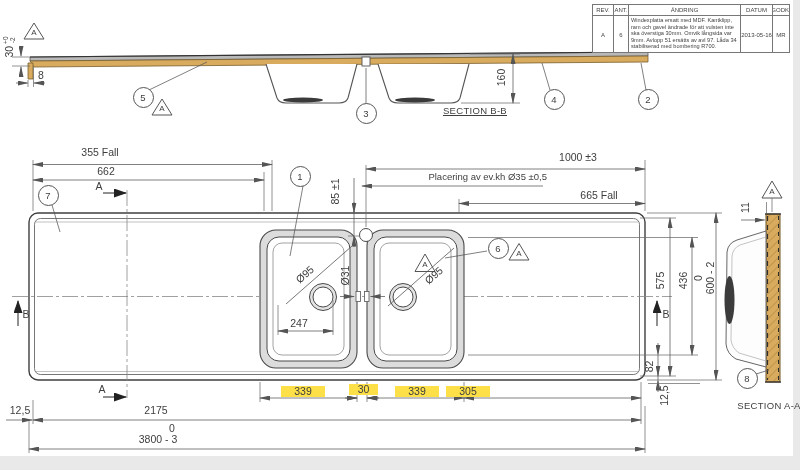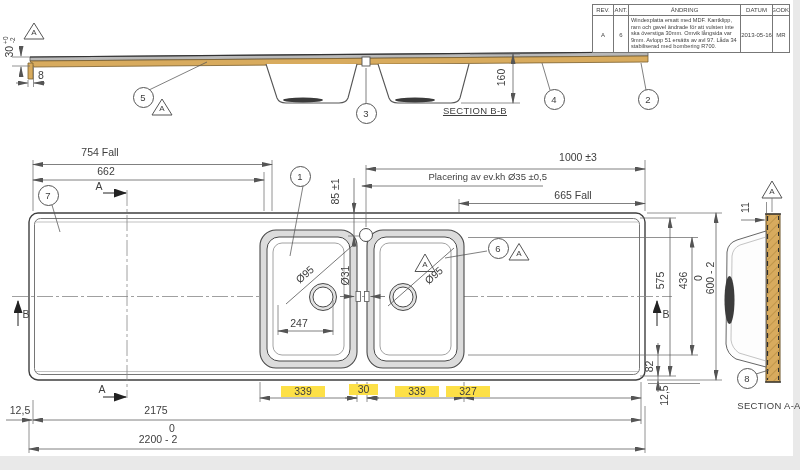--- a/index.html
+++ b/index.html
@@ -225,39 +225,39 @@
   <span>30</span>
   <span class="tolstack">
         <span>+0</span>
         <span>-2</span>
       </span>
 </div>
 <div class="t" style="left:34px;top:70px;width:14px;">8</div>
 <div class="t rot" style="left:484px;top:72px;width:36px;">160</div>
 <div class="t sm" style="left:437px;top:106px;width:76px;letter-spacing:.3px;text-decoration:underline;">SECTION B-B</div>
 
-<div class="t" style="left:65px;top:147px;width:70px;">754 Fall</div>
+<div class="t" style="left:65px;top:147px;width:70px;">355 Fall</div>
 <div class="t" style="left:76px;top:166px;width:60px;">662</div>
 <div class="t" style="left:542px;top:152px;width:72px;">1000 ±3</div>
 <div class="t sm left" style="left:379px;top:172px;width:168px;text-align:right;">Placering av ev.kh  Ø35 ±0,5</div>
-<div class="t" style="left:538px;top:190px;width:70px;">665 Fall</div>
+<div class="t" style="left:564px;top:190px;width:70px;">665 Fall</div>
 <div class="t rot" style="left:315px;top:186px;width:42px;">85 ±1</div>
 
 <div class="t diag" style="left:289px;top:269px;width:32px;">Ø95</div>
 <div class="t diag" style="left:418px;top:270px;width:32px;">Ø95</div>
 <div class="t rot" style="left:331px;top:270px;width:30px;">Ø31</div>
 <div class="t" style="left:277px;top:318px;width:44px;">247</div>
 
 <div class="t bg" style="left:281px;top:386px;width:42px;">339</div>
 <div class="t bg" style="left:349px;top:384px;width:27px;">30</div>
 <div class="t bg" style="left:395px;top:386px;width:42px;">339</div>
-<div class="t bg" style="left:446px;top:386px;width:42px;">327</div>
+<div class="t bg" style="left:446px;top:386px;width:42px;">305</div>
 <div class="t" style="left:133px;top:405px;width:46px;">2175</div>
 <div class="t" style="left:161px;top:423px;width:22px;">0</div>
-<div class="t" style="left:129px;top:434px;width:58px;">2200 - 2</div>
+<div class="t" style="left:129px;top:434px;width:58px;">3800 - 3</div>
 <div class="t" style="left:6px;top:405px;width:28px;">12,5</div>
 
 <div class="t rot" style="left:643px;top:275px;width:36px;">575</div>
 <div class="t rot" style="left:666px;top:275px;width:36px;">436</div>
 <div class="t rot" style="left:678px;top:266px;width:54px;height:24px;">
   <div class="stack2">
         <span>0</span>
         <span>600 - 2</span>
       </div>
 </div>

